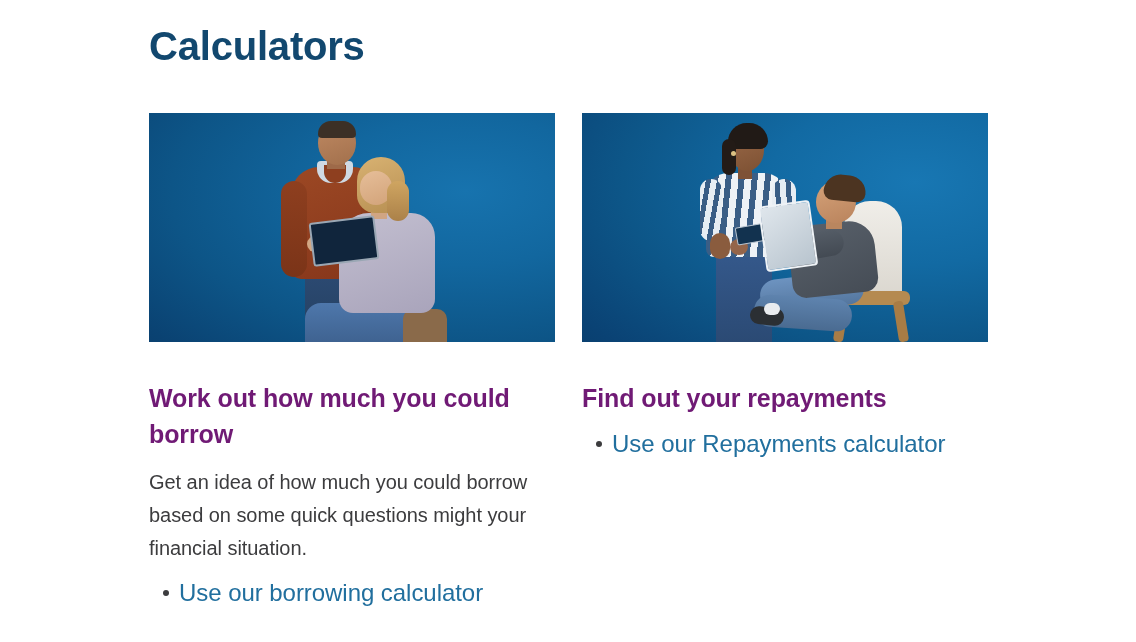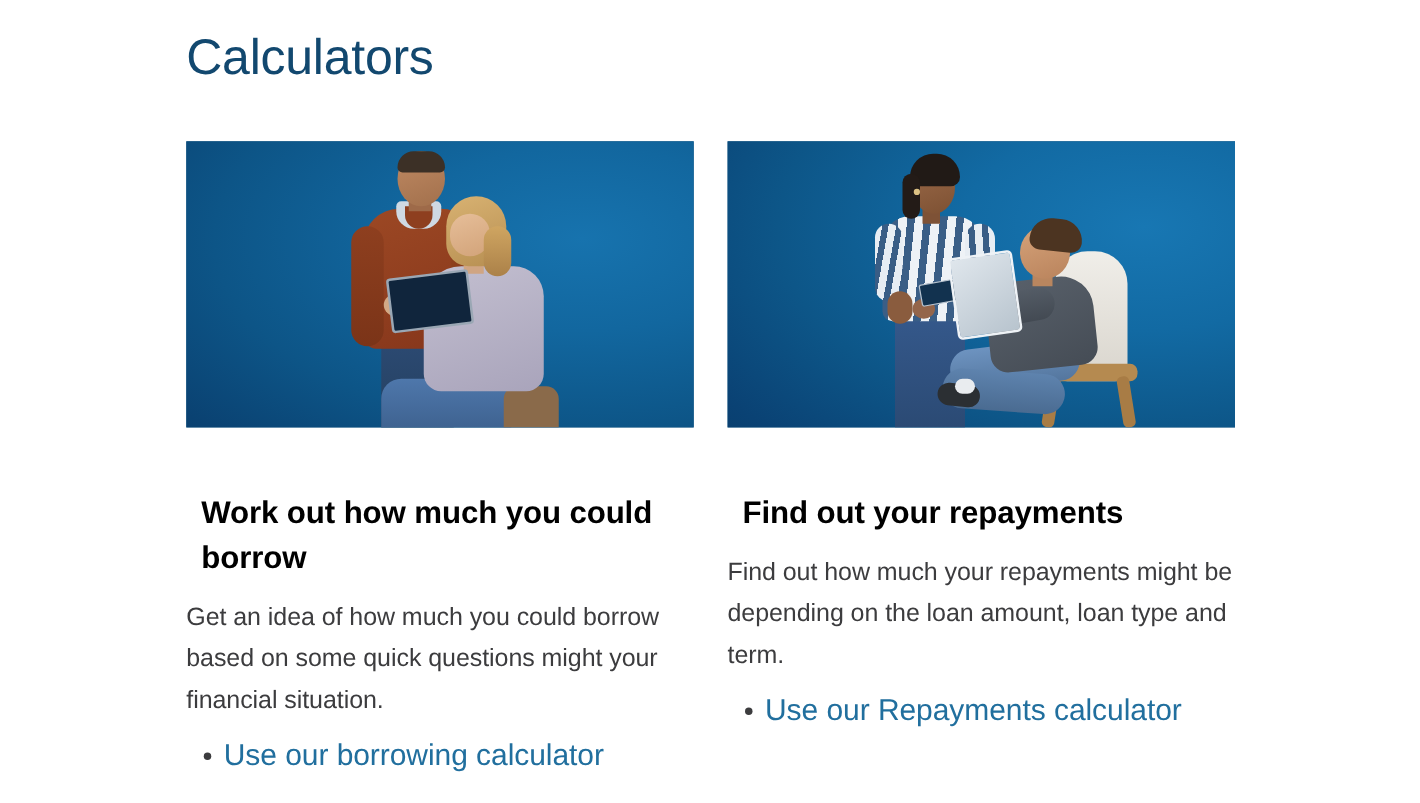--- a/index.html
+++ b/index.html
@@ -24,21 +24,21 @@
   }
 
   
   .page-title {
     position: absolute;
     left: 149px;
     top: 20px;
     margin: 0;
     font-size: 40px;
     line-height: 52px;
-    font-weight: normal;
+    font-weight: bold;
     letter-spacing: -0.2px;
     color: #12486f;
   }
 
   
   .cards {
     position: absolute;
     left: 149px;
     top: 113px;
     width: 840px;
@@ -77,25 +77,25 @@
 
   
   .sh { position: absolute; }
   .round { border-radius: 50%; }
 
   
   .card-body {
     padding-top: 38px;
   }
   .card-title {
-    margin: 12px;
+    margin: 0;
     font-size: 25px;
     line-height: 36px;
     font-weight: bold;
-    color: #000000;
+    color: #701a75;
     letter-spacing: -0.1px;
   }
   .card-desc {
     margin: 14px 0 0 0;
     font-size: 20px;
     line-height: 33px;
     color: #3c3c3e;
     letter-spacing: -0.05px;
   }
   .link-list {
@@ -256,21 +256,20 @@
 
           <div class="sh" style="left:58px; top:28px; width:16px; height:16px; background:#b9865f;"></div>
           <div class="sh round" style="left:48px; top:-4px; width:40px; height:42px; background:linear-gradient(160deg,#d6a37a,#b9835c);"></div>
 
           <div class="sh" style="left:56px; top:-10px; width:42px; height:26px; background:#4c3421; border-radius:20px 20px 10px 10px; transform:rotate(6deg);"></div>
         </div>
       </div>
 
       <div class="card-body">
         <h2 class="card-title">Find out your repayments</h2>
-        <p class="card-desc">Find out how much your repayments might be depending on the loan amount, loan type and term.</p>
         <ul class="link-list">
           <li>
             <span class="bullet"></span>
             <a href="#" class="calc-link">Use our Repayments calculator</a>
           </li>
         </ul>
       </div>
     </div>
 
   </div>

